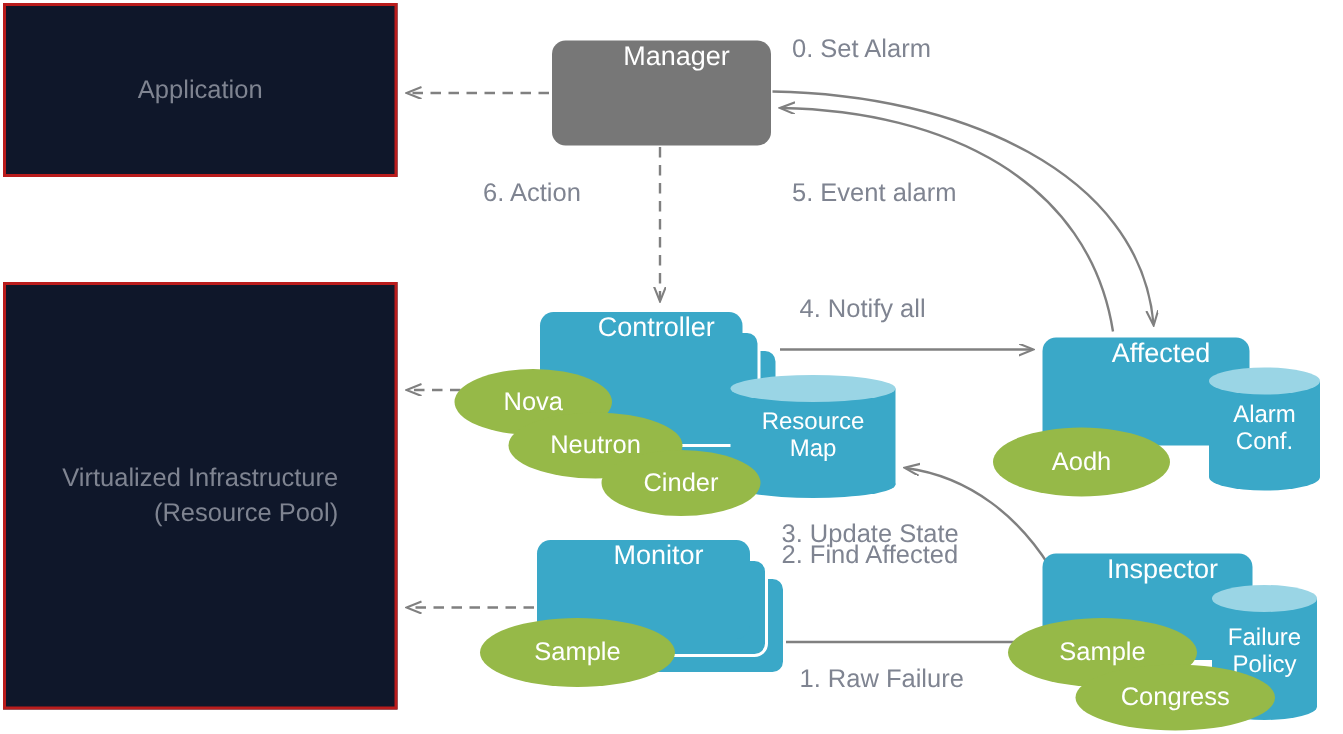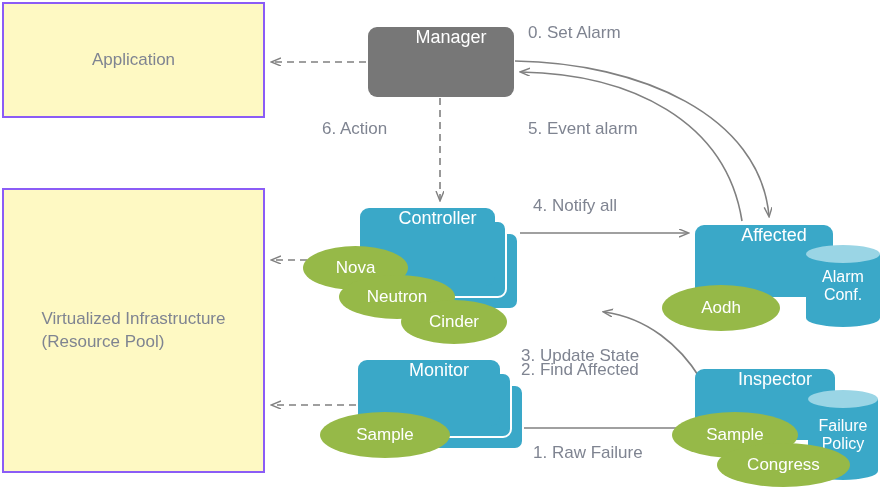--- a/index.html
+++ b/index.html
@@ -1,22 +1,22 @@
 <!DOCTYPE html>
 <html><head>
 <meta charset="utf-8">
 <style>
   html,body{margin:0;padding:0;background:#ffffff;}
   body{width:895px;height:489px;overflow:hidden;
        font-family:"Liberation Sans","DejaVu Sans",sans-serif;}
   #stage{position:relative;width:895px;height:489px;}
 
-  .plainbox{position:absolute;border:2px solid #8b5cf6;background:#fef9c3;
+  .plainbox{position:absolute;border:2px solid #b91c1c;background:#0f172a;
             box-sizing:border-box;display:flex;align-items:center;
-            justify-content:center;text-align:left;color:#7f8491;
+            justify-content:center;text-align:right;color:#7f8491;
             font-size:17px;line-height:1.35;}
 
   .node{position:absolute;box-sizing:border-box;border-radius:9px;
         display:flex;align-items:flex-start;justify-content:center;
         color:#ffffff;font-size:18px;padding-left:20px;}
   .node.gray{background:#777777;}
   .node.blue{background:#3aa8c8;}
   .stackbg{position:absolute;box-sizing:border-box;border-radius:9px;
            background:#3aa8c8;border:2px solid #ffffff;}
 
@@ -85,20 +85,27 @@
   <div class="node gray" style="left:368px;top:27px;width:146px;height:70px;">
     <span>Manager</span>
   </div>
 
   <div class="stackbg" style="left:384px;top:232px;width:135px;height:78px;"></div>
   <div class="stackbg" style="left:372px;top:220px;width:135px;height:78px;"></div>
   <div class="node blue" style="left:360px;top:208px;width:135px;height:78px;z-index:2;">
     <span>Controller</span>
   </div>
 
+  <div class="cyl" style="left:487px;top:250px;width:110px;height:82px;z-index:4;">
+    <div class="bot"></div>
+    <div class="body"></div>
+    <div class="top"></div>
+    <div class="lbl" style="white-space:pre-line;">Resource
+Map</div>
+  </div>
 
   <div class="pill" style="left:303px;top:246px;width:105px;height:44px;">
     <span>Nova</span>
   </div>
   <div class="pill" style="left:339px;top:275px;width:116px;height:44px;">
     <span>Neutron</span>
   </div>
   <div class="pill" style="left:401px;top:300px;width:106px;height:44px;">
     <span>Cinder</span>
   </div>

